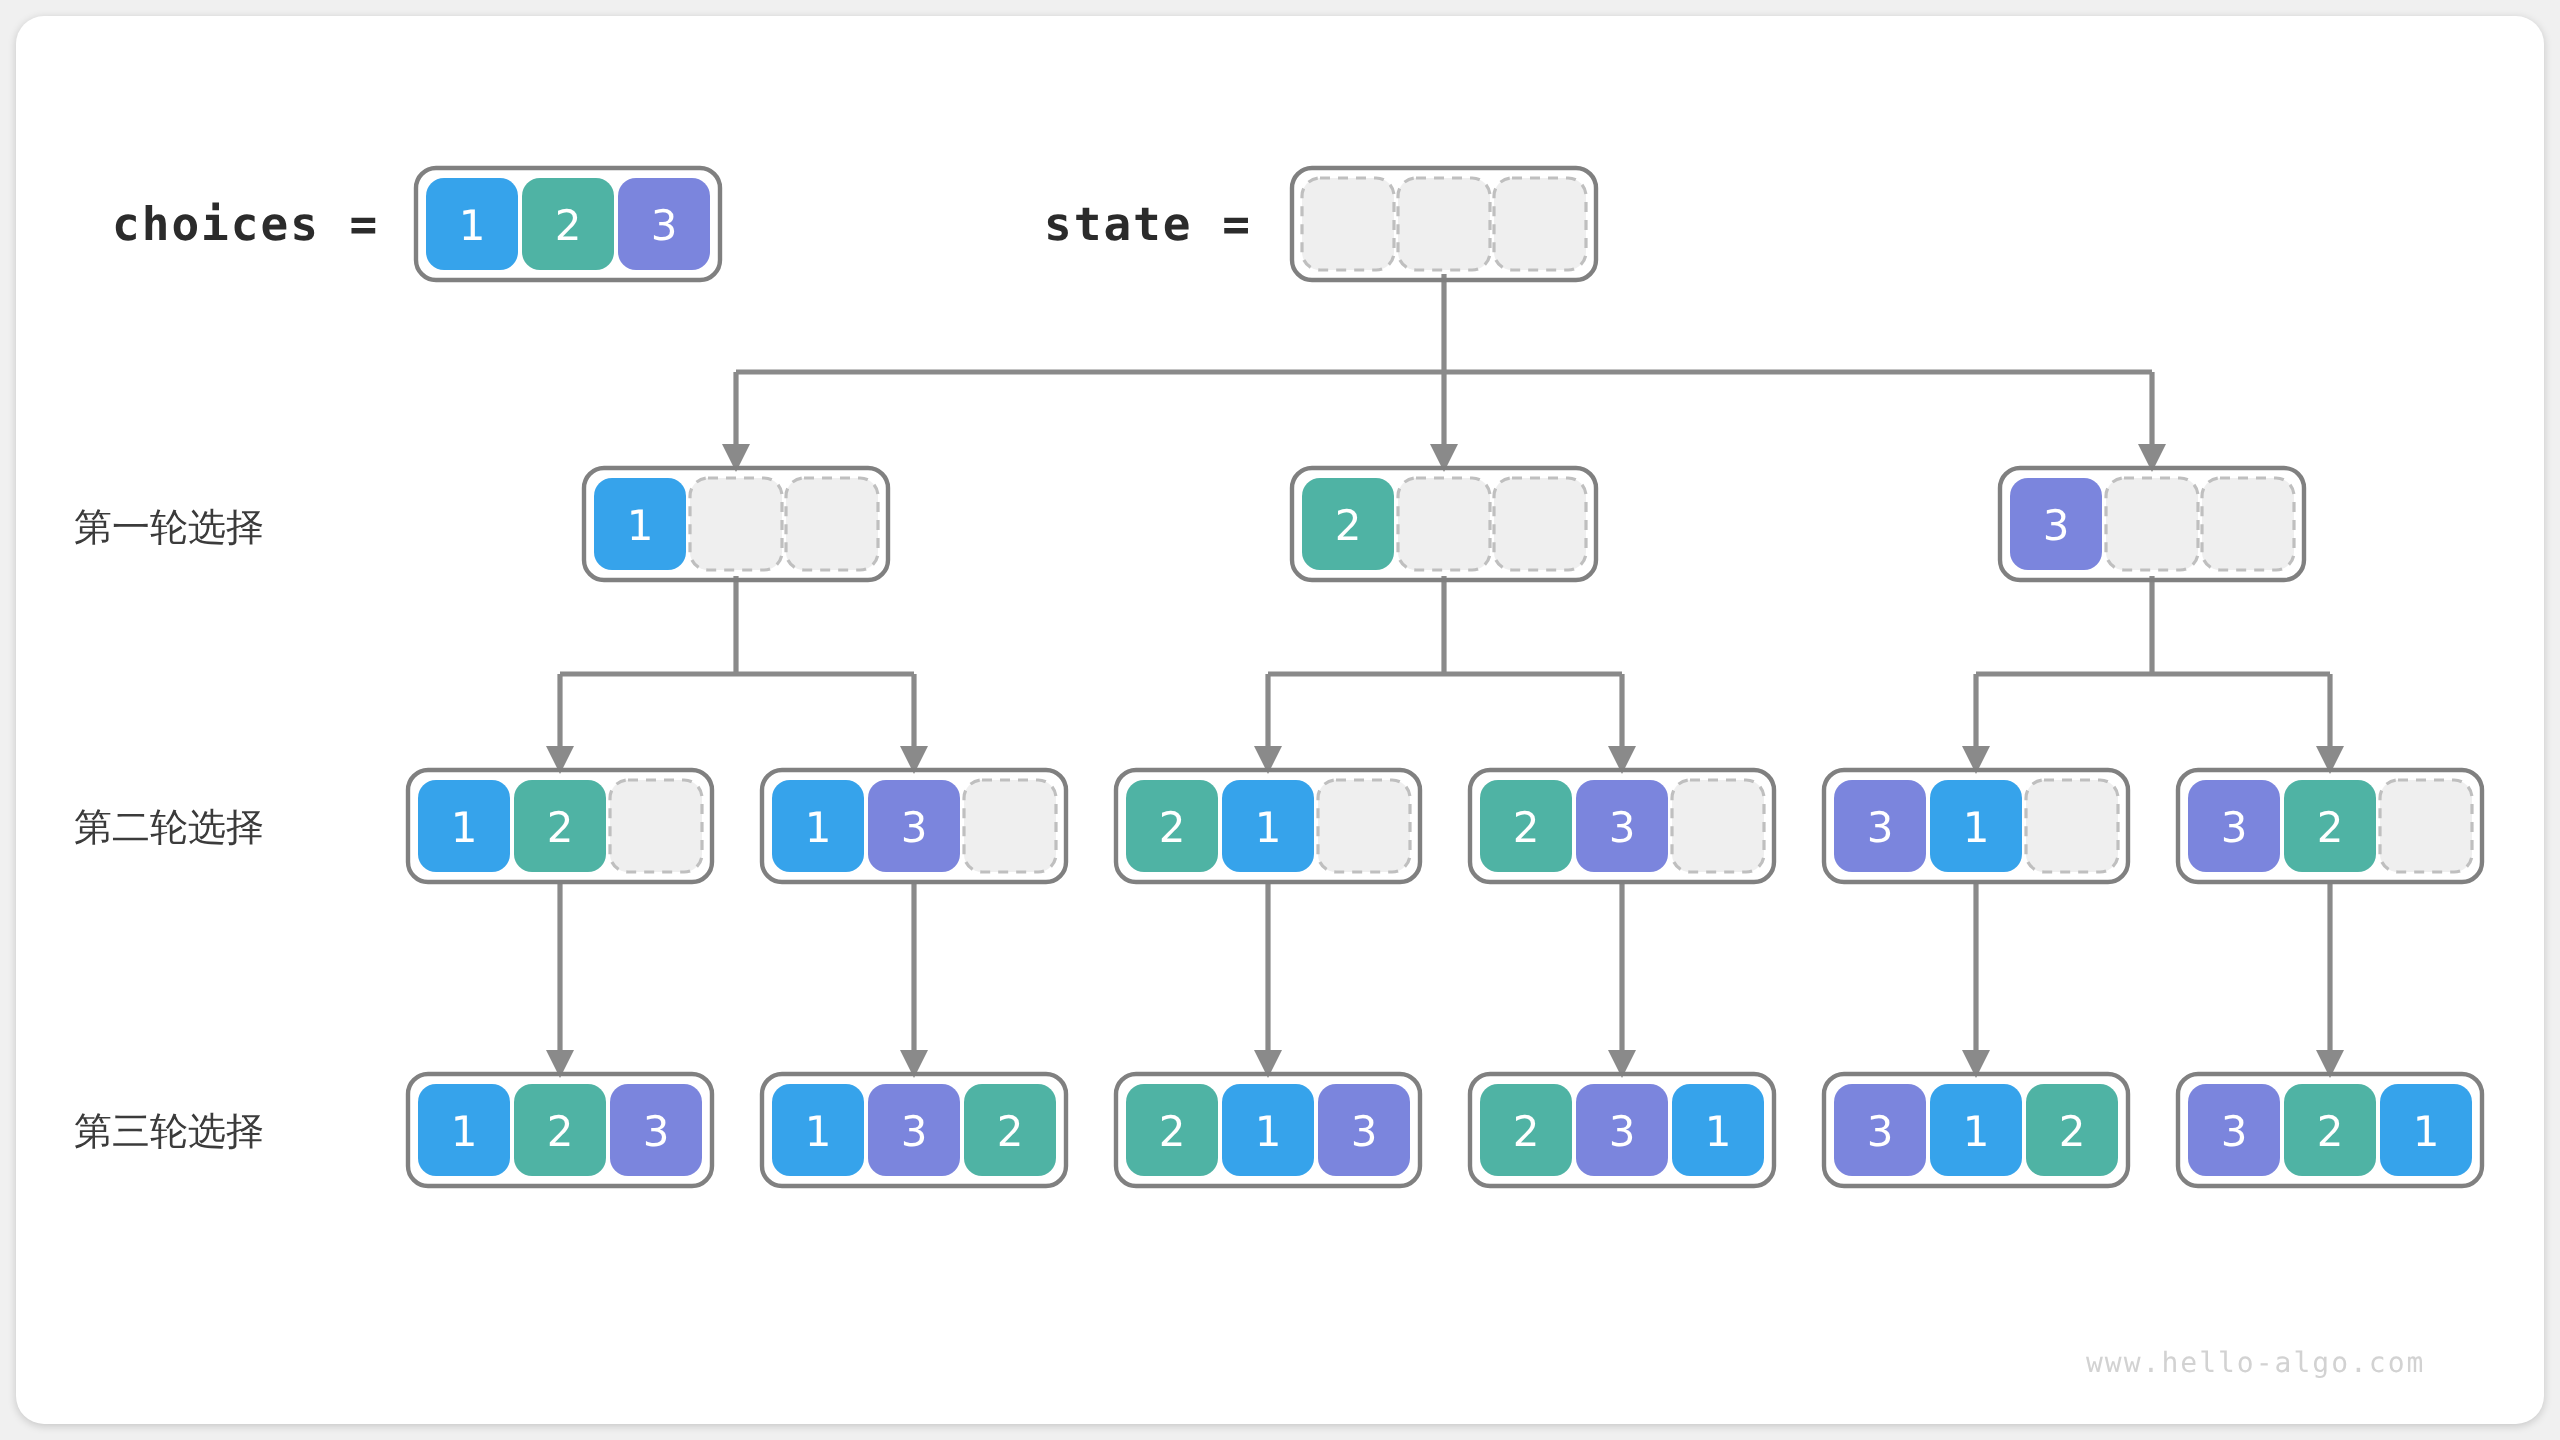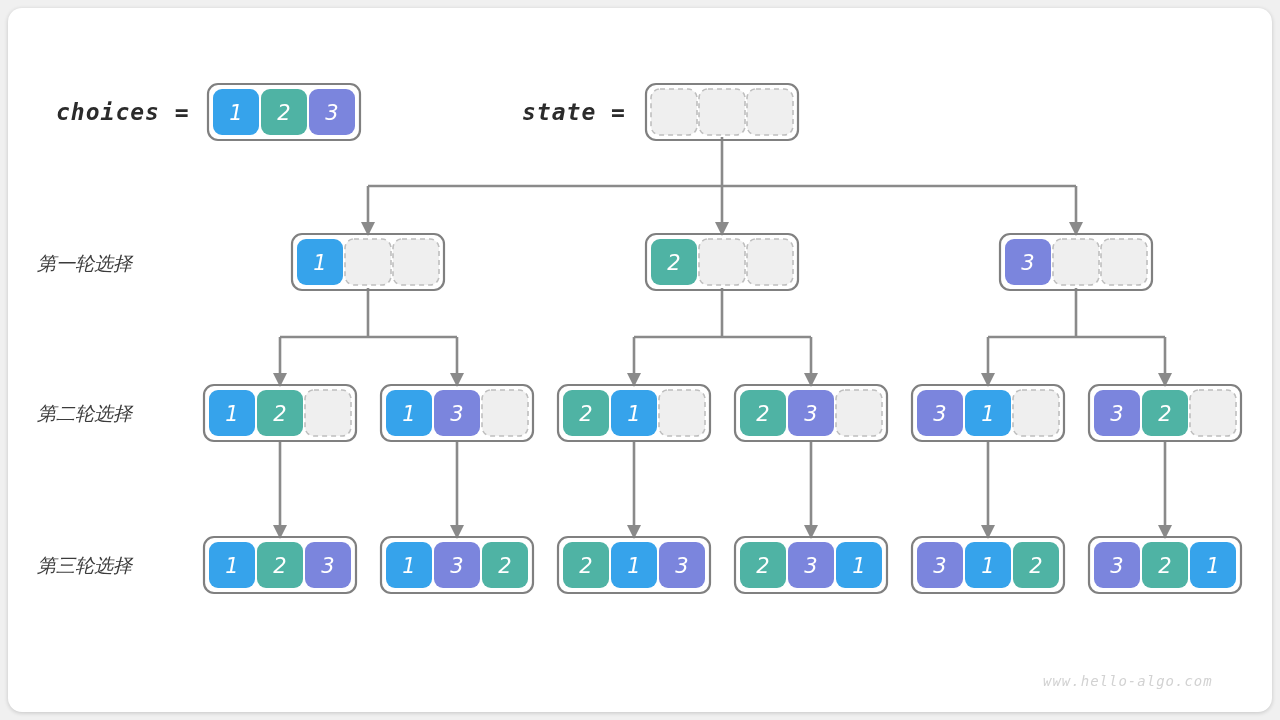--- a/index.html
+++ b/index.html
@@ -7,21 +7,20 @@
     padding: 0;
     background: #f0f0f0;
   }
   #canvas {
     position: relative;
     width: 1280px;
     height: 720px;
     background: #f0f0f0;
     font-family: "DejaVu Sans", sans-serif;
     overflow: hidden;
-    font-style: italic;
   }
   #card {
     position: absolute;
     left: 8px;
     top: 8px;
     width: 1264px;
     height: 704px;
     background: #ffffff;
     border-radius: 14px;
     box-shadow: 0 1px 4px rgba(0,0,0,0.18);

